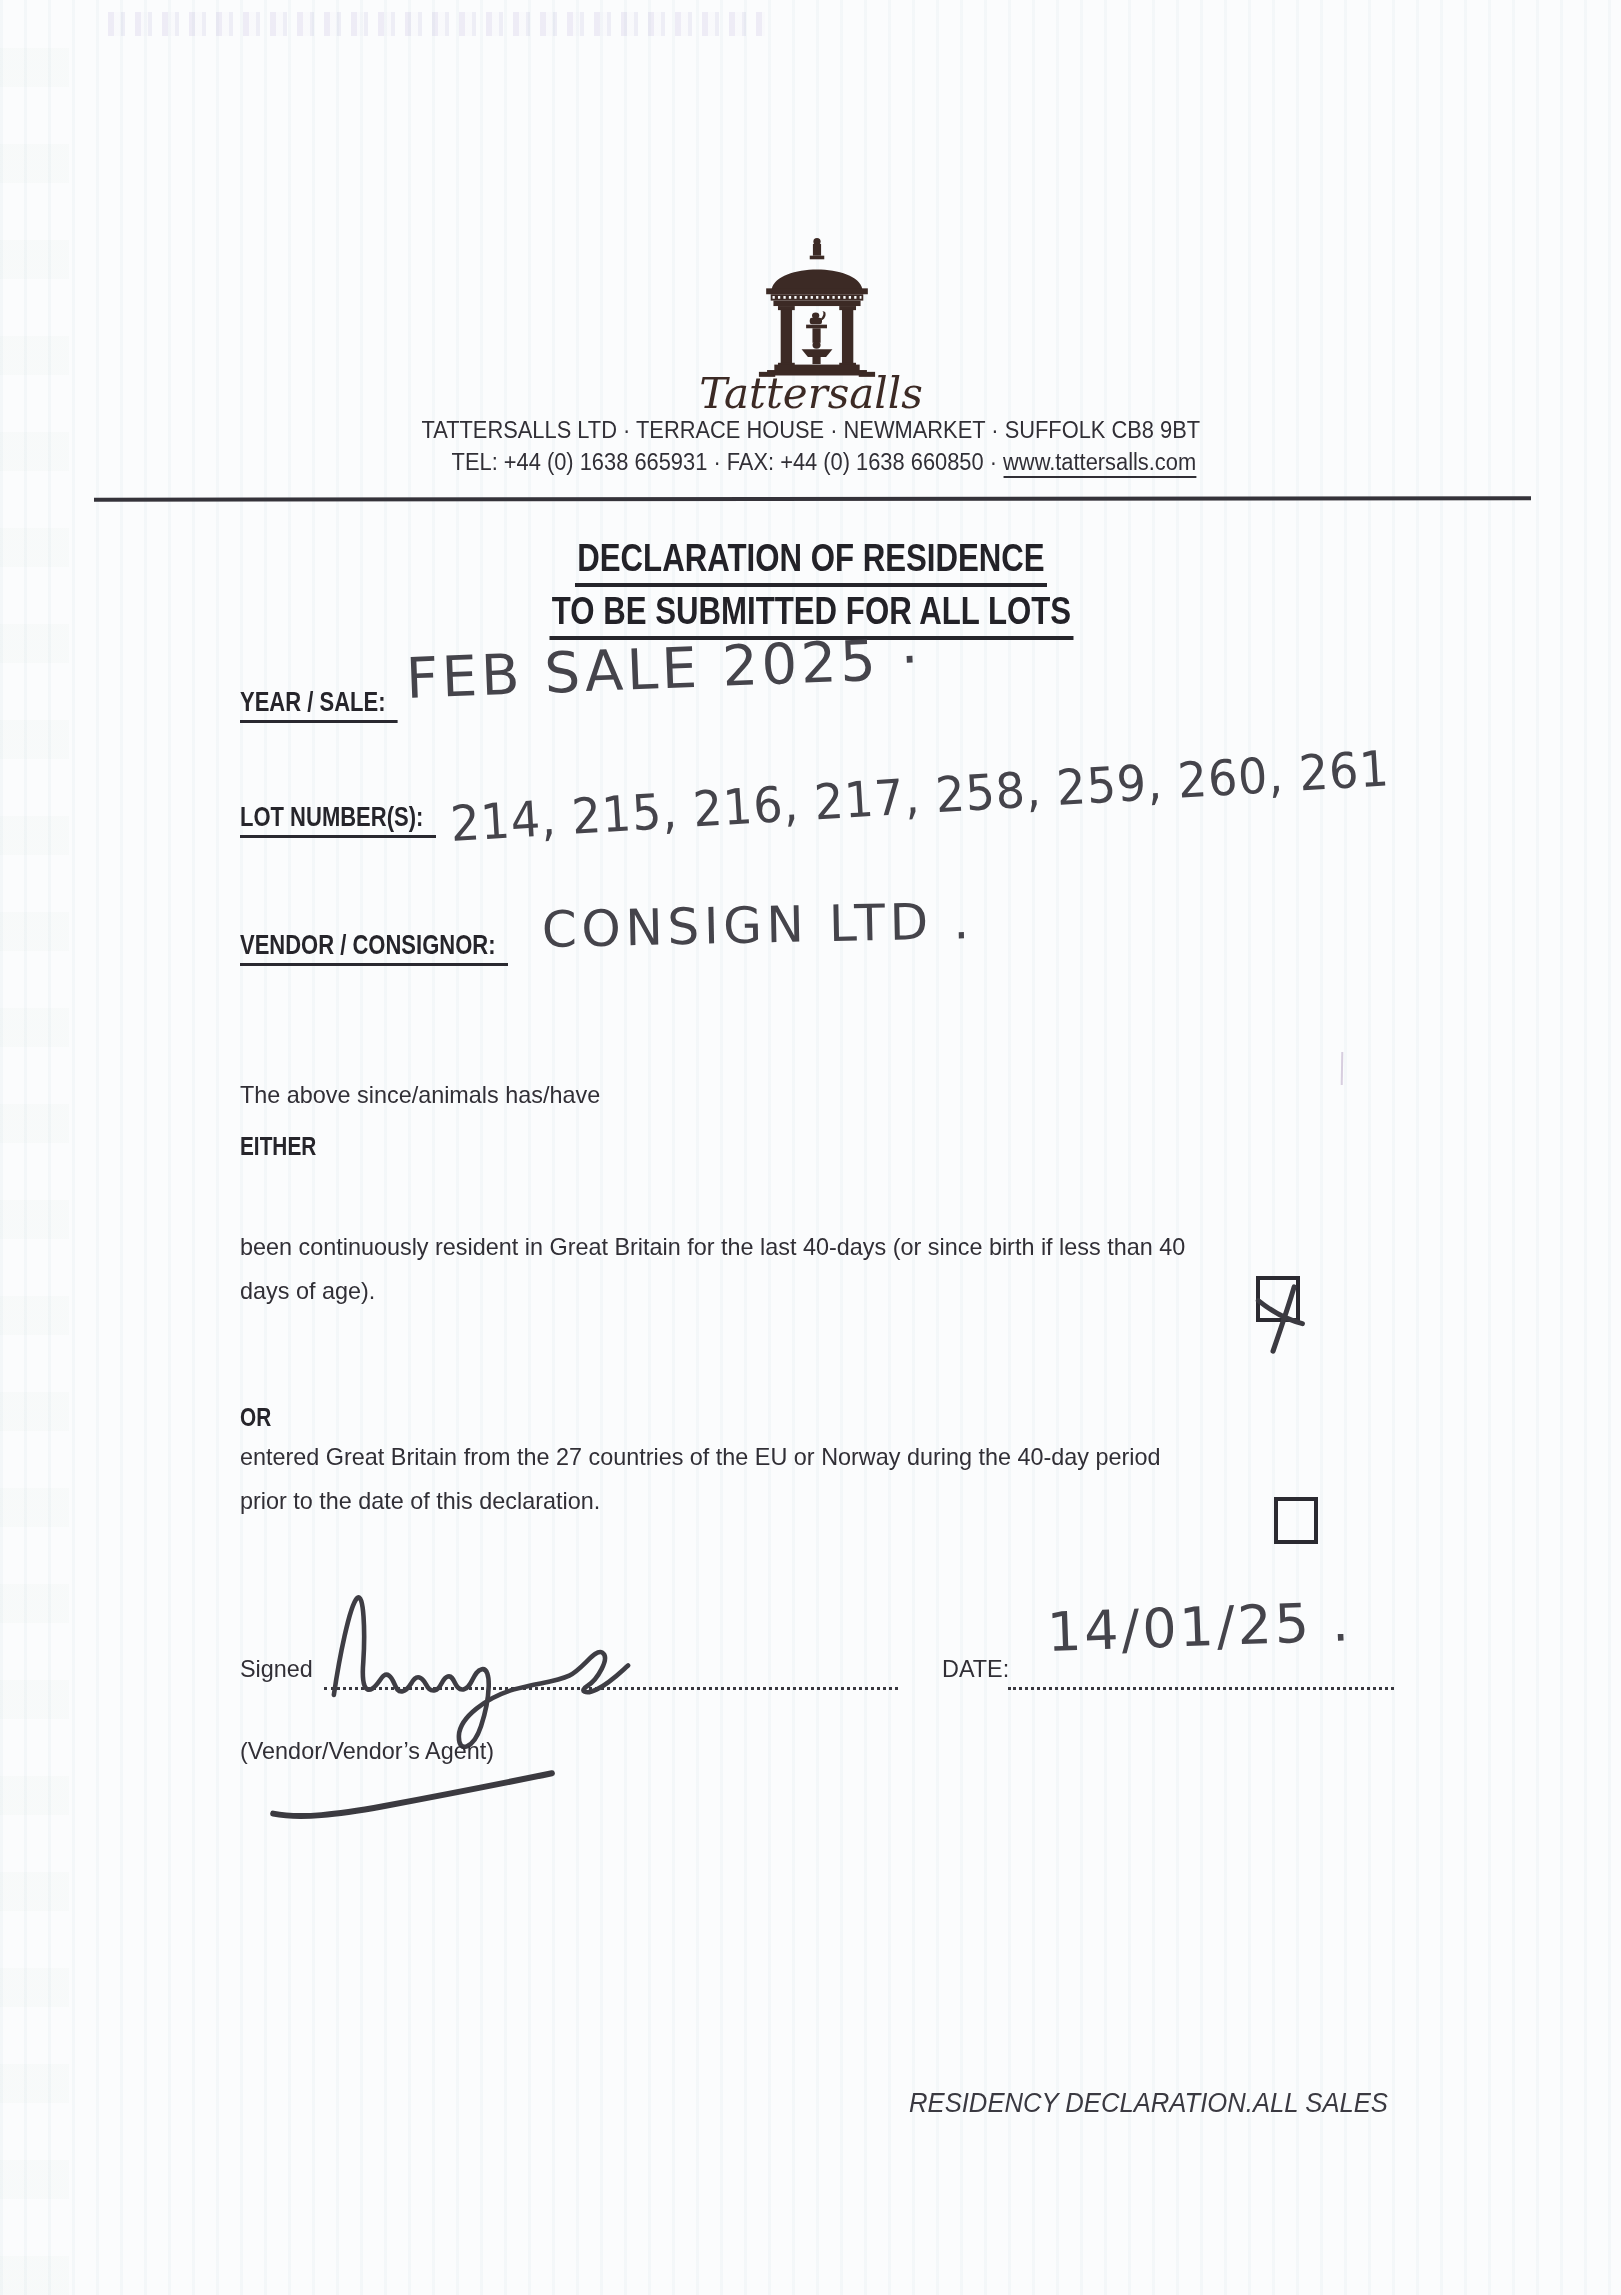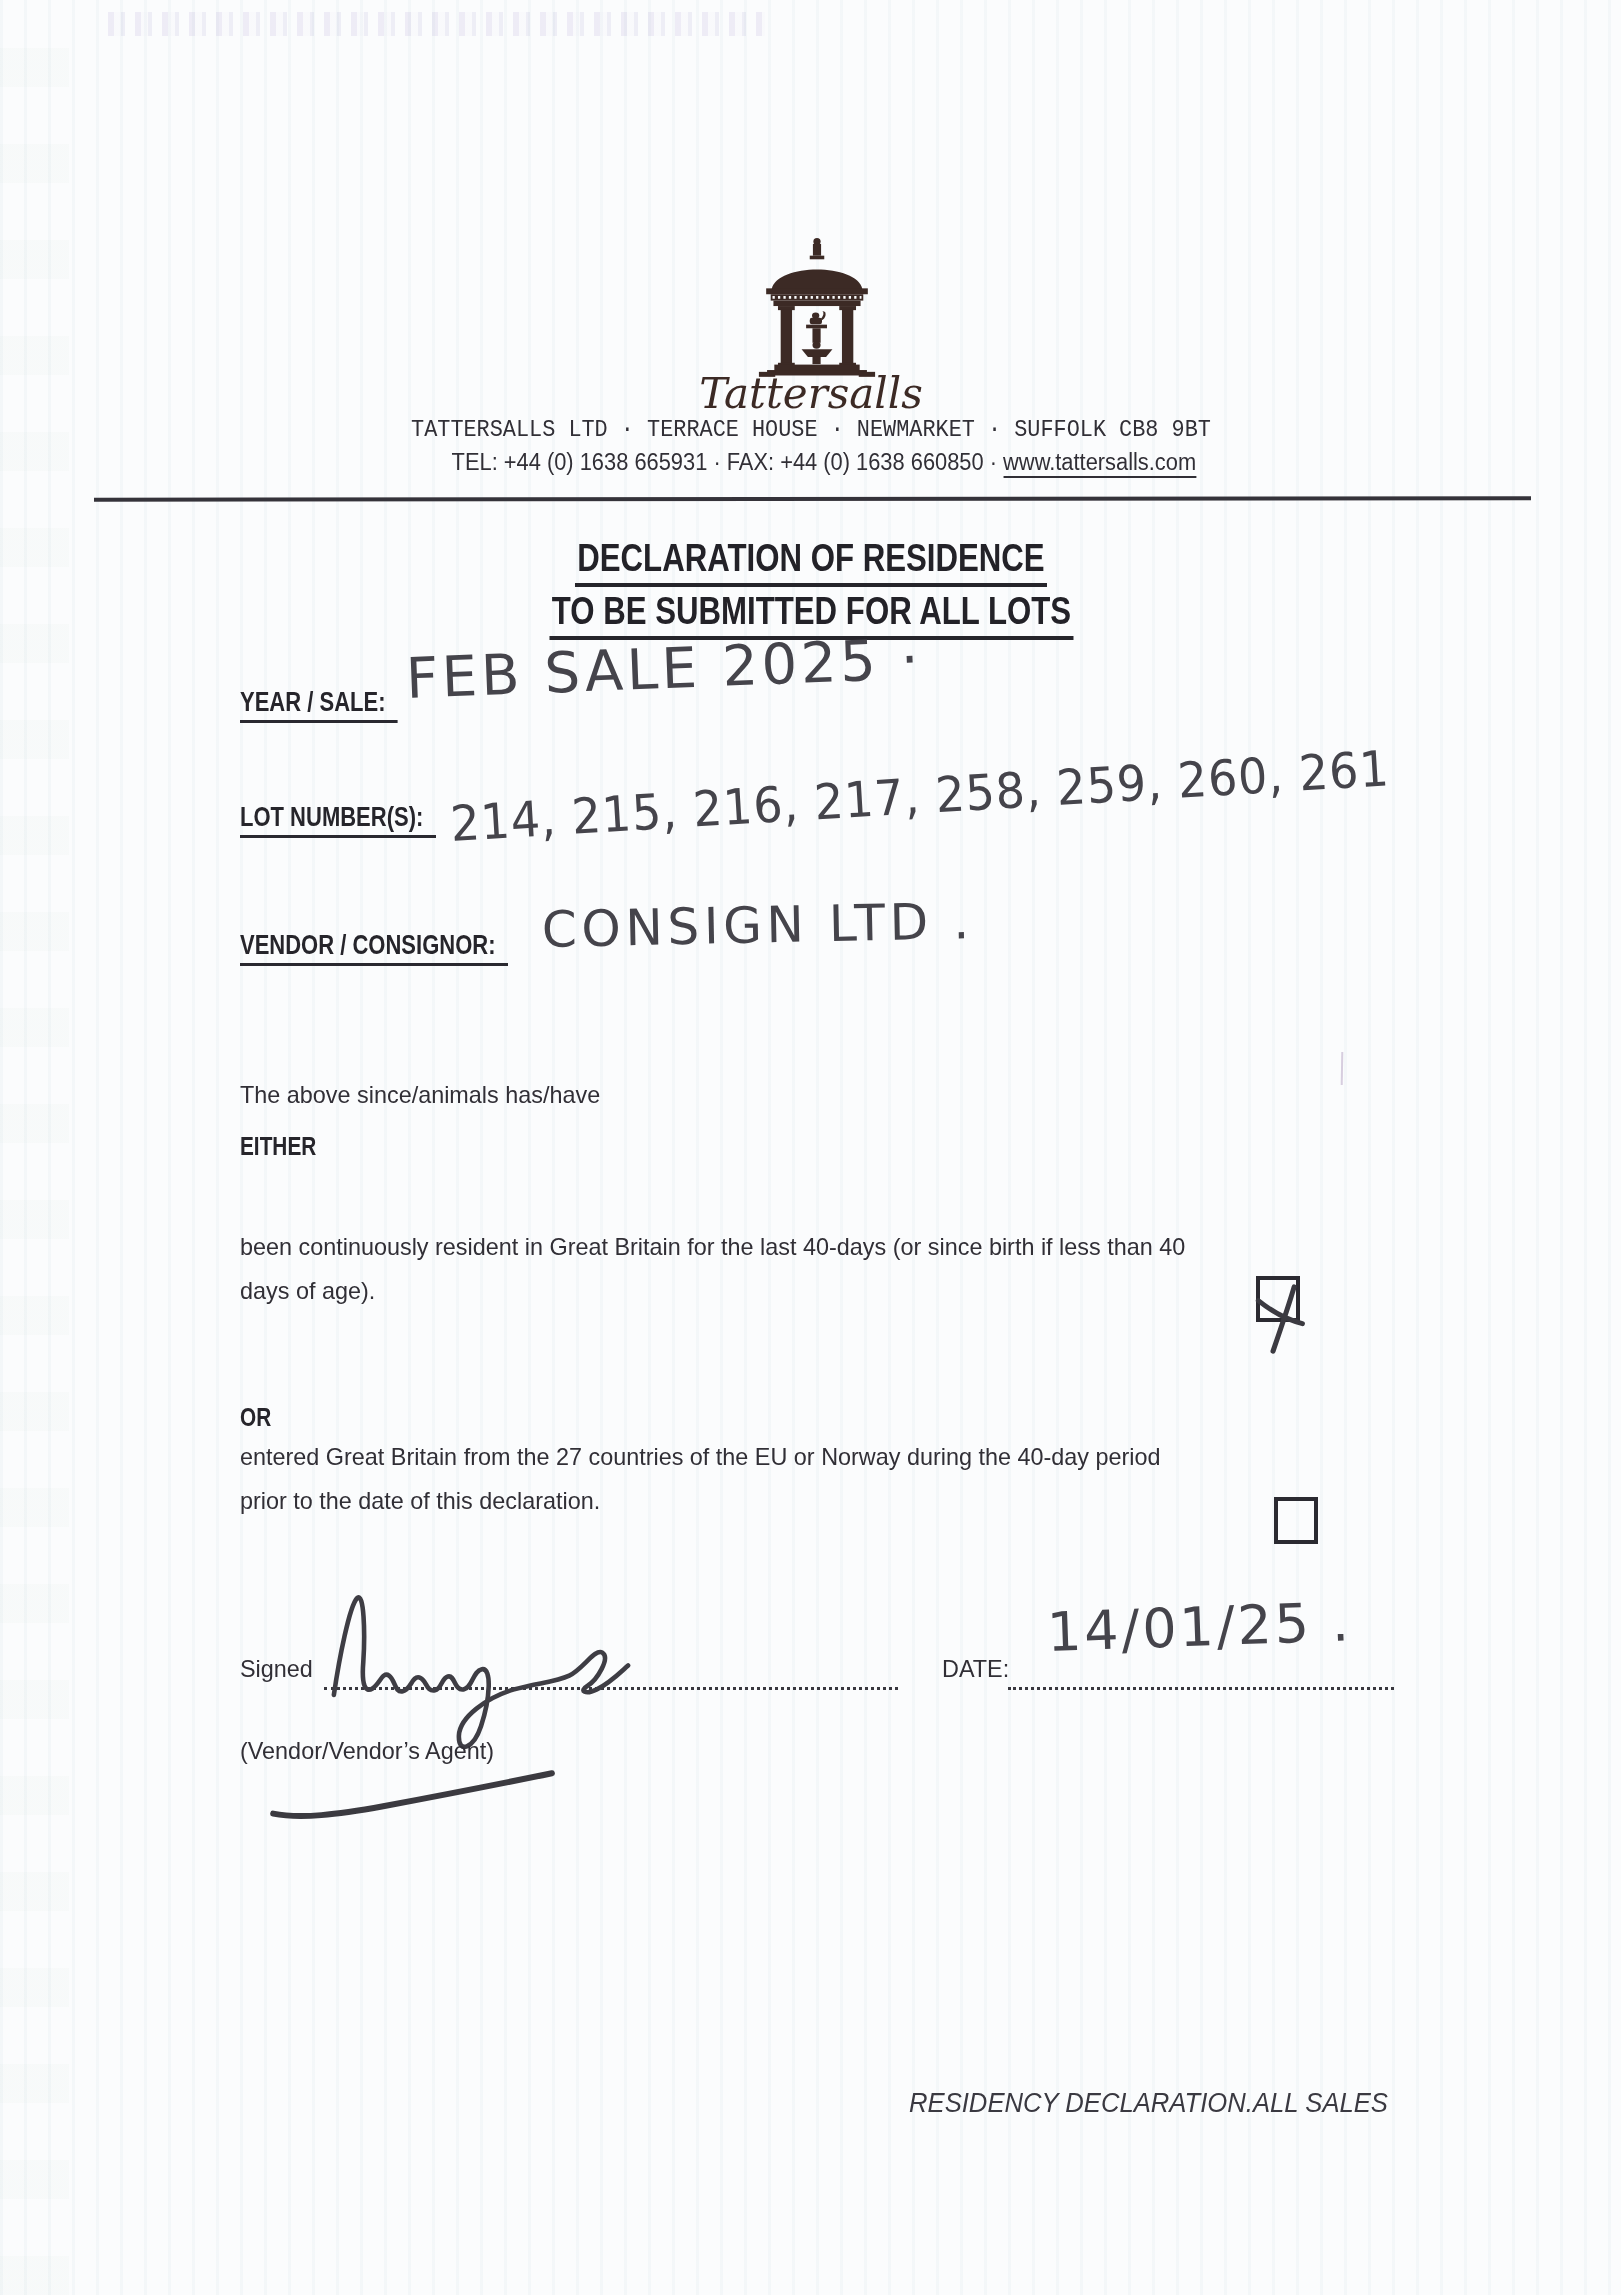--- a/index.html
+++ b/index.html
@@ -59,21 +59,21 @@
       <rect x="36" y="284" width="188" height="14"></rect>
       <rect x="20" y="296" width="220" height="12"></rect>
       <rect x="2" y="300" width="36" height="11"></rect>
       <rect x="222" y="300" width="36" height="11"></rect>
     </g>
     <line x1="32" y1="136" x2="228" y2="136" stroke="#fbfcfd" stroke-width="6" stroke-dasharray="5 7"></line>
   </svg>
 
   <div class="t" style="left:0;right:0;top:373px;text-align:center;font-family:'DejaVu Serif',serif;font-style:italic;font-size:42px;color:#3c2a25;">Tattersalls</div>
 
-  <div class="t print" style="left:0;right:0;top:419px;text-align:center;font-size:23px;font-family:Liberation Mono, monospace;">
+  <div class="t print" style="left:0;right:0;top:419px;text-align:center;font-size:23px;">
     <span class="cx95">TATTERSALLS LTD · TERRACE HOUSE · NEWMARKET · SUFFOLK CB8 9BT</span>
   </div>
   <div class="t print" style="left:0;right:0;top:451px;text-align:center;font-size:23px;padding-left:26px;">
     <span class="cx95">
       <span>TEL: +44 (0) 1638 665931 · FAX: +44 (0) 1638 660850 ·</span>
       <span class="weblink">www.tattersalls.com</span>
     </span>
   </div>
 
   <div class="t" style="left:94px;top:497px;width:1437px;height:4.1px;background:#35333a;transform:rotate(-0.06deg);"></div>

